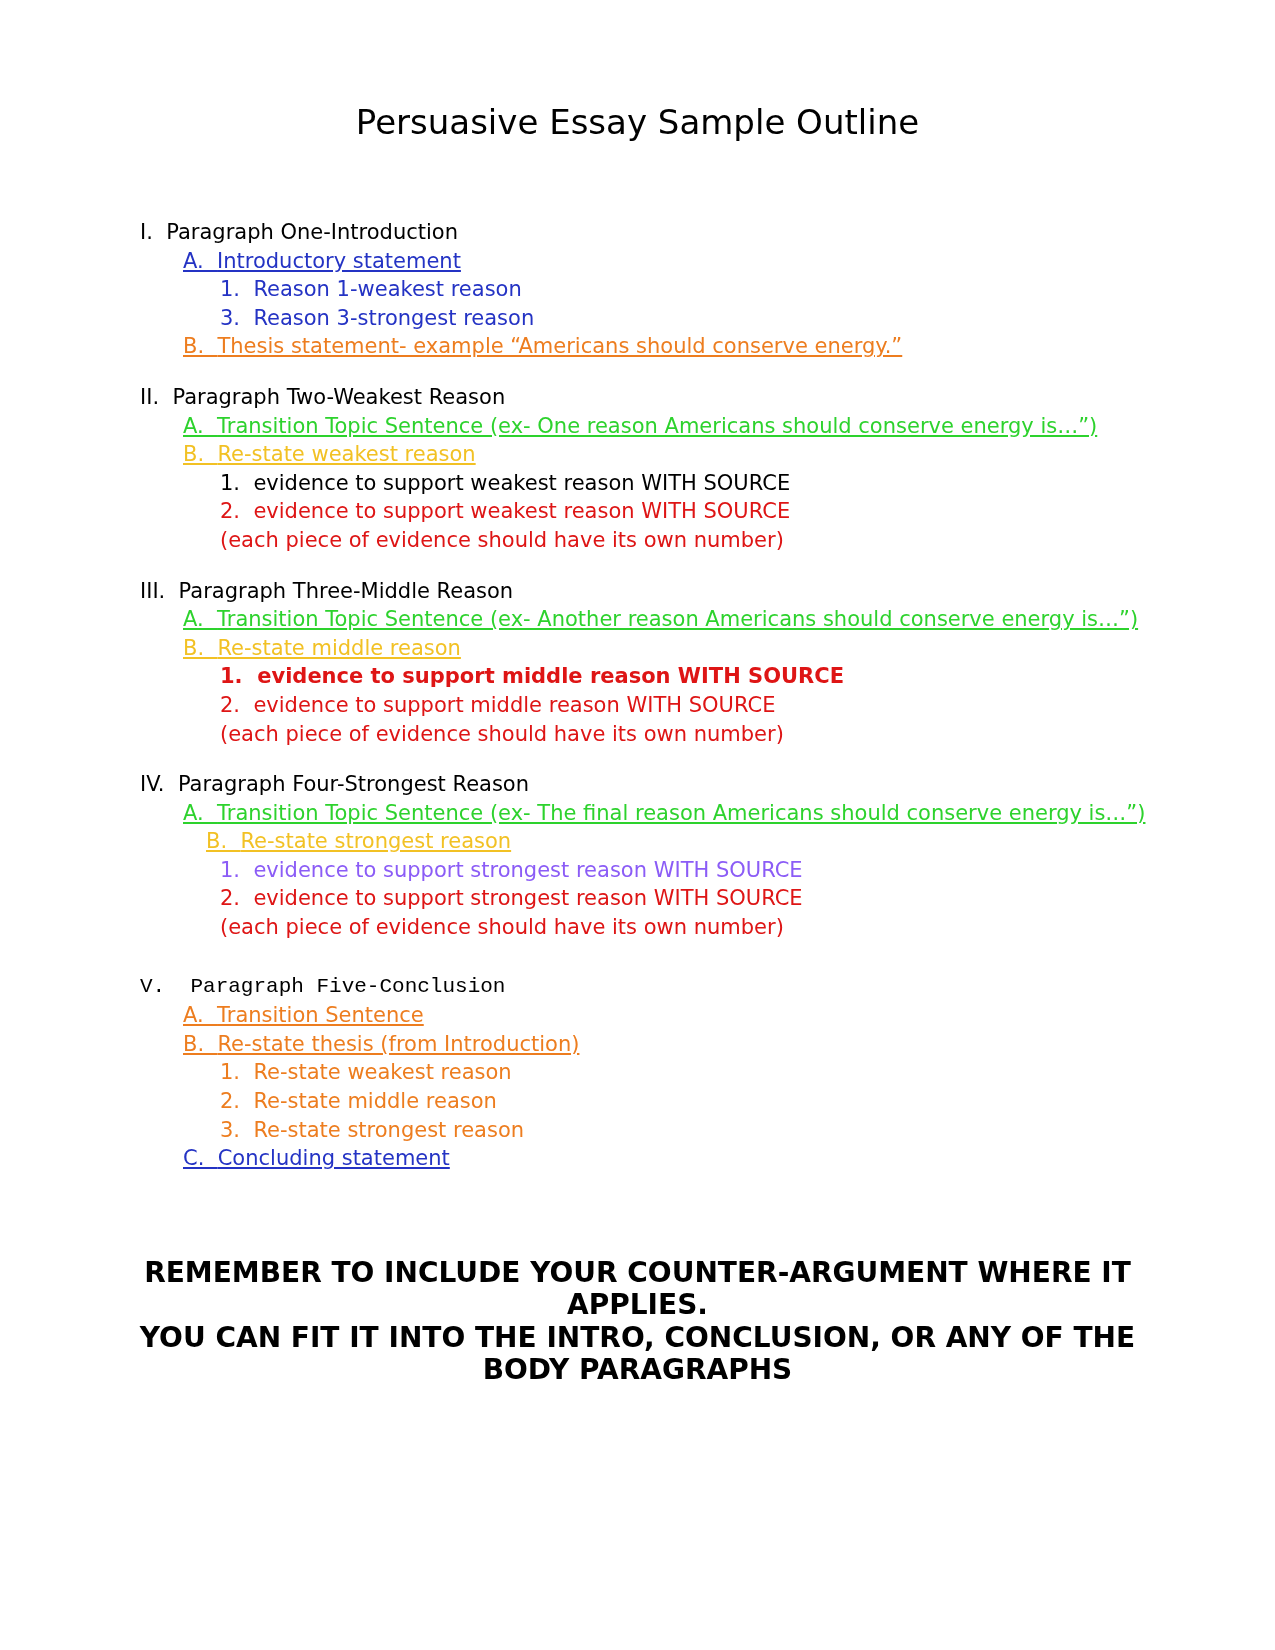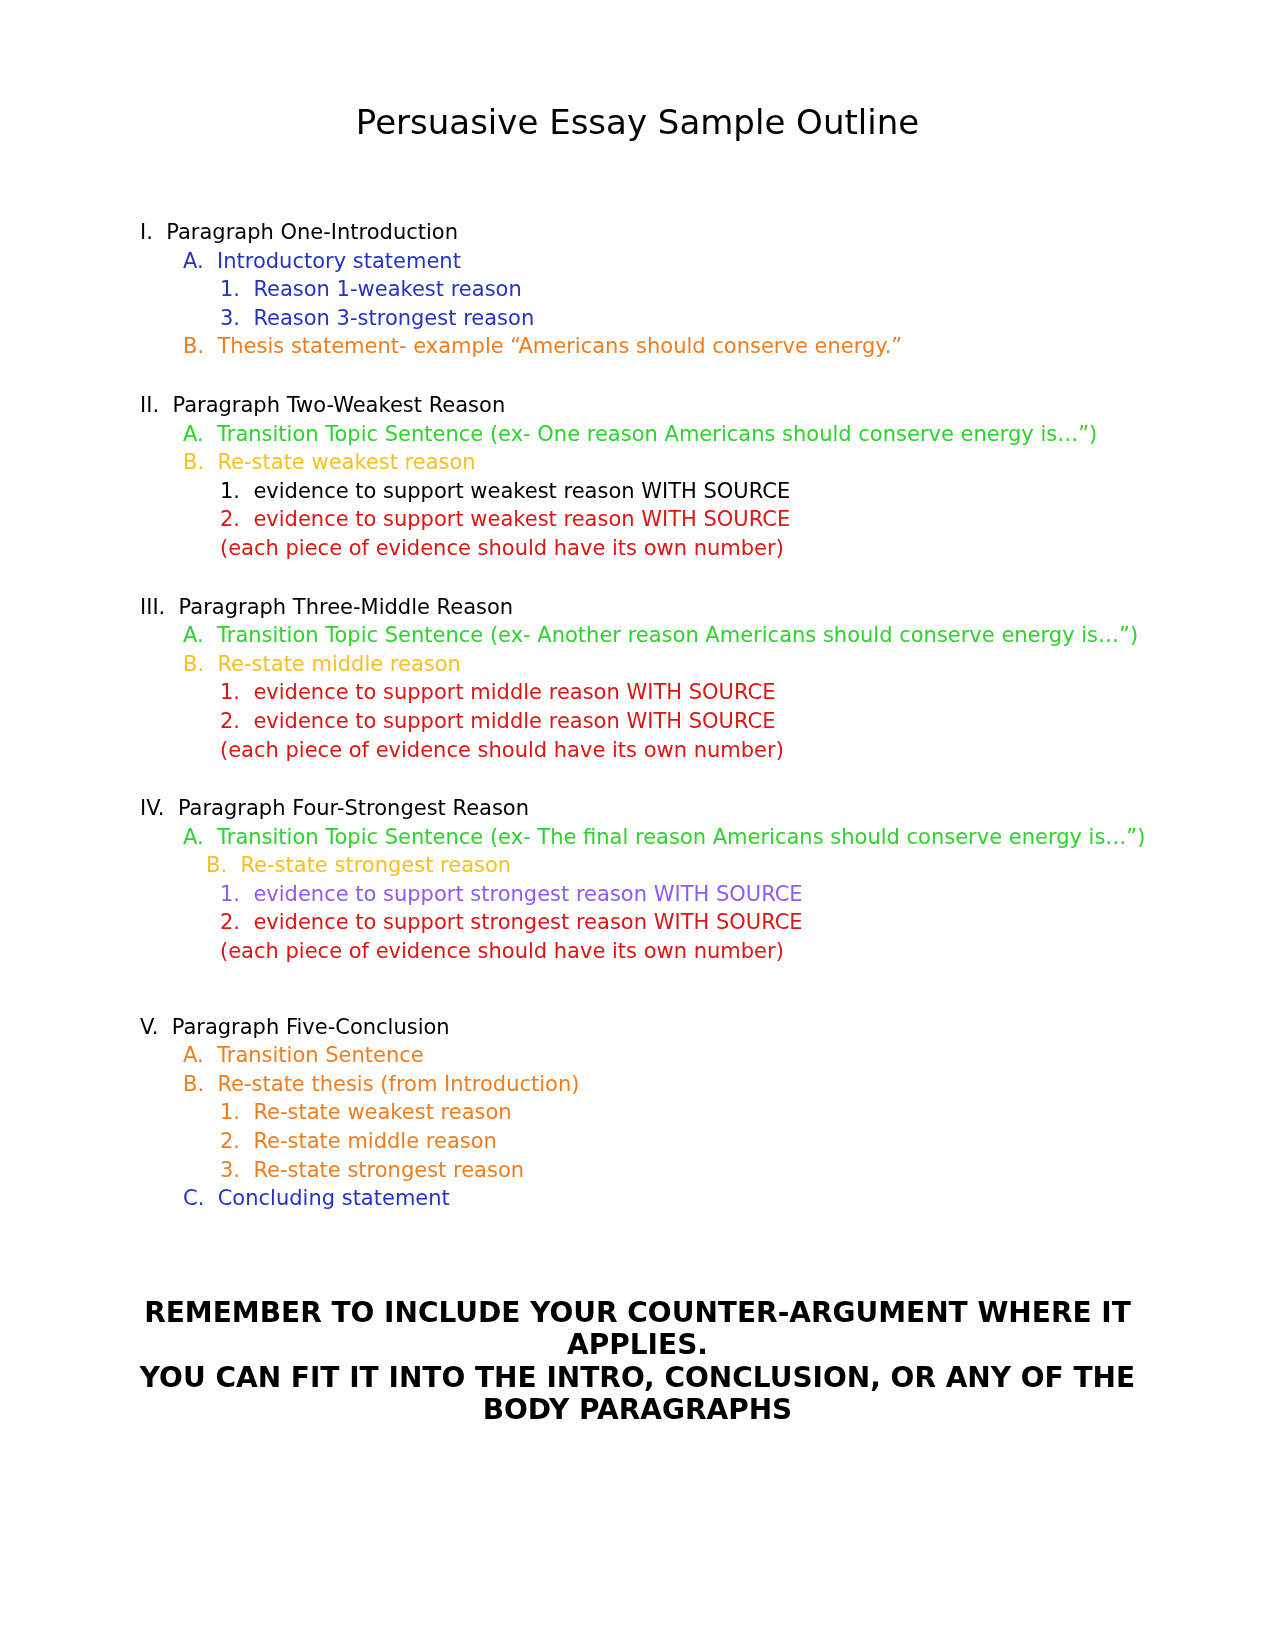--- a/index.html
+++ b/index.html
@@ -29,24 +29,24 @@
   .outline {
     margin-top: 74px;
   }
   .line {
     font-size: 21px;
     line-height: 28.6px;
     white-space: pre;
     color: #000000;
   }
   .ind0 { padding-left: 36px; }
-  .ind1 { padding-left: 79px; }
+  .ind1 { padding-left: 79px; text-decoration: underline; }
   .ind2 { padding-left: 116px; }
-  .gap1 { margin-top: 30px; }
-  .gap2 { margin-top: 47px; }
+  .gap1 { margin-top: 22px; }
+  .gap2 { margin-top: 31px; font-family: Liberation Mono, monospace; }
   .footer-note {
     margin-top: 84px;
     text-align: center;
     font-weight: bold;
     font-size: 28px;
     line-height: 32.5px;
     color: #000000;
   }
 </style>
 </head>
@@ -64,21 +64,21 @@
       <div class="line ind1" style="color: rgb(237, 125, 31);"><span>B.  </span><span>Thesis statement- example “Americans should conserve energy.”</span></div>
       <div class="line ind0 gap1" style="color: rgb(0, 0, 0);"><span>II.  </span><span>Paragraph Two-Weakest Reason</span></div>
       <div class="line ind1" style="color: rgb(45, 210, 45);"><span>A.  </span><span>Transition Topic Sentence (ex- One reason Americans should conserve energy is…”)</span></div>
       <div class="line ind1" style="color: rgb(242, 193, 36);"><span>B.  </span><span>Re-state weakest reason</span></div>
       <div class="line ind2" style="color: #000000;"><span>1.  </span><span>evidence to support weakest reason WITH SOURCE</span></div>
       <div class="line ind2" style="color: rgb(222, 21, 21);"><span>2.  </span><span>evidence to support weakest reason WITH SOURCE</span></div>
       <div class="line ind2" style="color: rgb(222, 21, 21);"><span>(each piece of evidence should have its own number)</span></div>
       <div class="line ind0 gap1" style="color: rgb(0, 0, 0);"><span>III.  </span><span>Paragraph Three-Middle Reason</span></div>
       <div class="line ind1" style="color: rgb(45, 210, 45);"><span>A.  </span><span>Transition Topic Sentence (ex- Another reason Americans should conserve energy is…”)</span></div>
       <div class="line ind1" style="color: rgb(242, 193, 36);"><span>B.  </span><span>Re-state middle reason</span></div>
-      <div class="line ind2" style="color: rgb(222, 21, 21);"><span>1.  </span><span>evidence to support middle reason WITH SOURCE</span></div>
+      <div class="line ind2" style="color: rgb(222, 21, 21); font-weight: bold;"><span>1.  </span><span>evidence to support middle reason WITH SOURCE</span></div>
       <div class="line ind2" style="color: rgb(222, 21, 21);"><span>2.  </span><span>evidence to support middle reason WITH SOURCE</span></div>
       <div class="line ind2" style="color: rgb(222, 21, 21);"><span>(each piece of evidence should have its own number)</span></div>
       <div class="line ind0 gap1" style="color: rgb(0, 0, 0);"><span>IV.  </span><span>Paragraph Four-Strongest Reason</span></div>
       <div class="line ind1" style="color: rgb(45, 210, 45);"><span>A.  </span><span>Transition Topic Sentence (ex- The final reason Americans should conserve energy is…”)</span></div>
       <div class="line ind1" style="color: rgb(242, 193, 36); margin-left: 23px;"><span>B.  </span><span>Re-state strongest reason</span></div>
       <div class="line ind2" style="color: #8b5cf6;"><span>1.  </span><span>evidence to support strongest reason WITH SOURCE</span></div>
       <div class="line ind2" style="color: rgb(222, 21, 21);"><span>2.  </span><span>evidence to support strongest reason WITH SOURCE</span></div>
       <div class="line ind2" style="color: rgb(222, 21, 21);"><span>(each piece of evidence should have its own number)</span></div>
       <div class="line ind0 gap2" style="color: rgb(0, 0, 0);"><span>V.  </span><span>Paragraph Five-Conclusion</span></div>
       <div class="line ind1" style="color: rgb(237, 125, 31);"><span>A.  </span><span>Transition Sentence</span></div>

